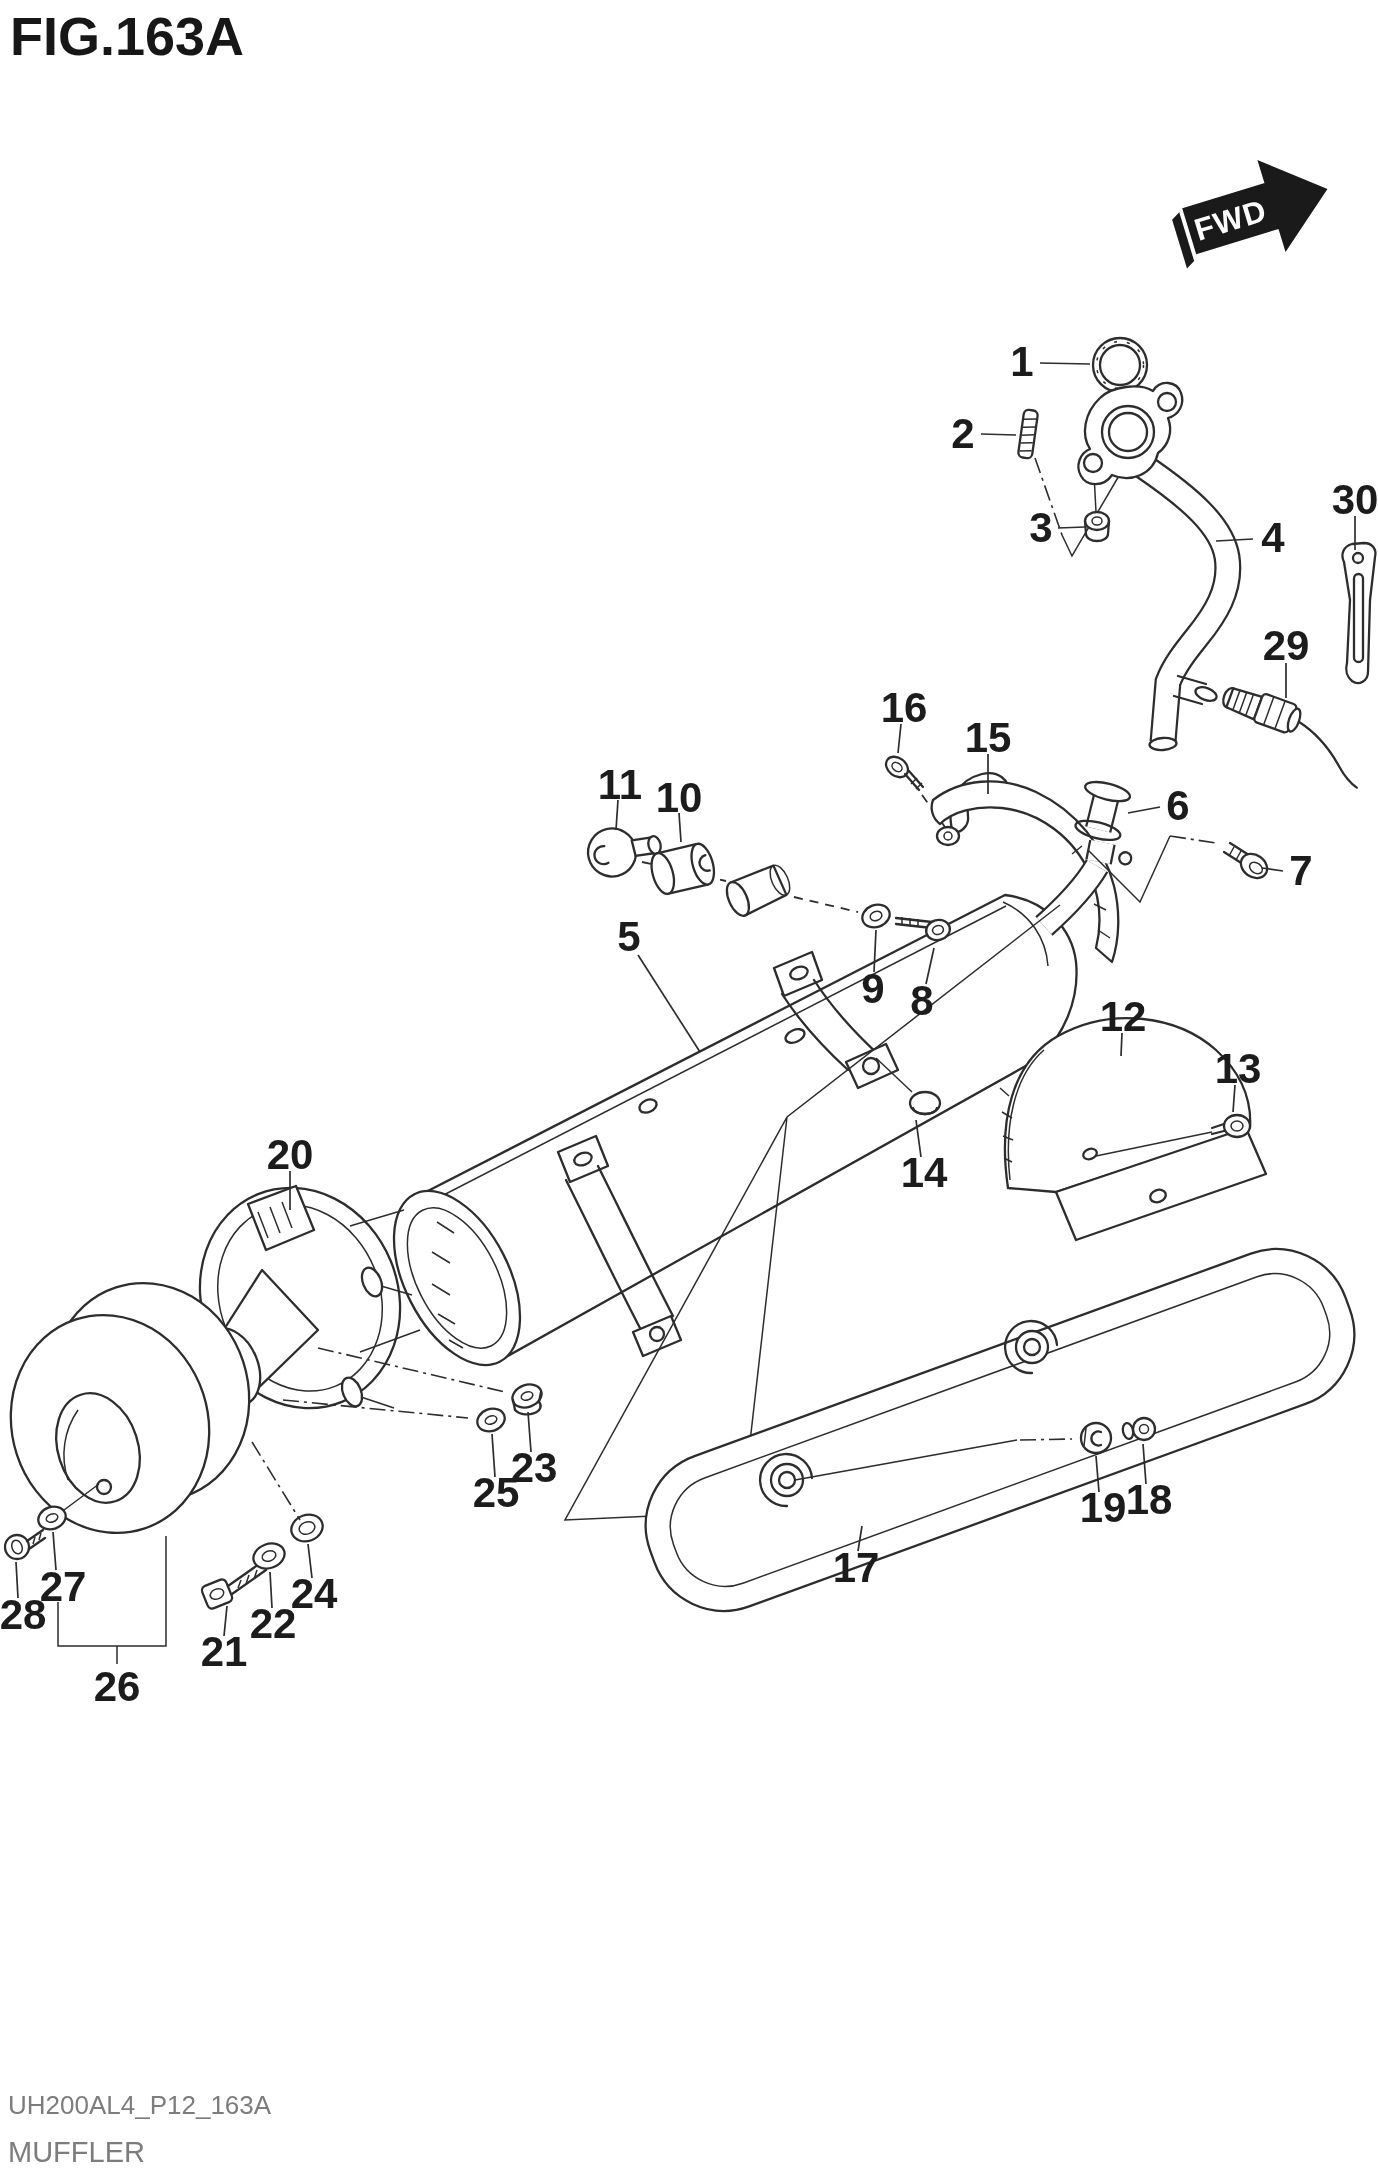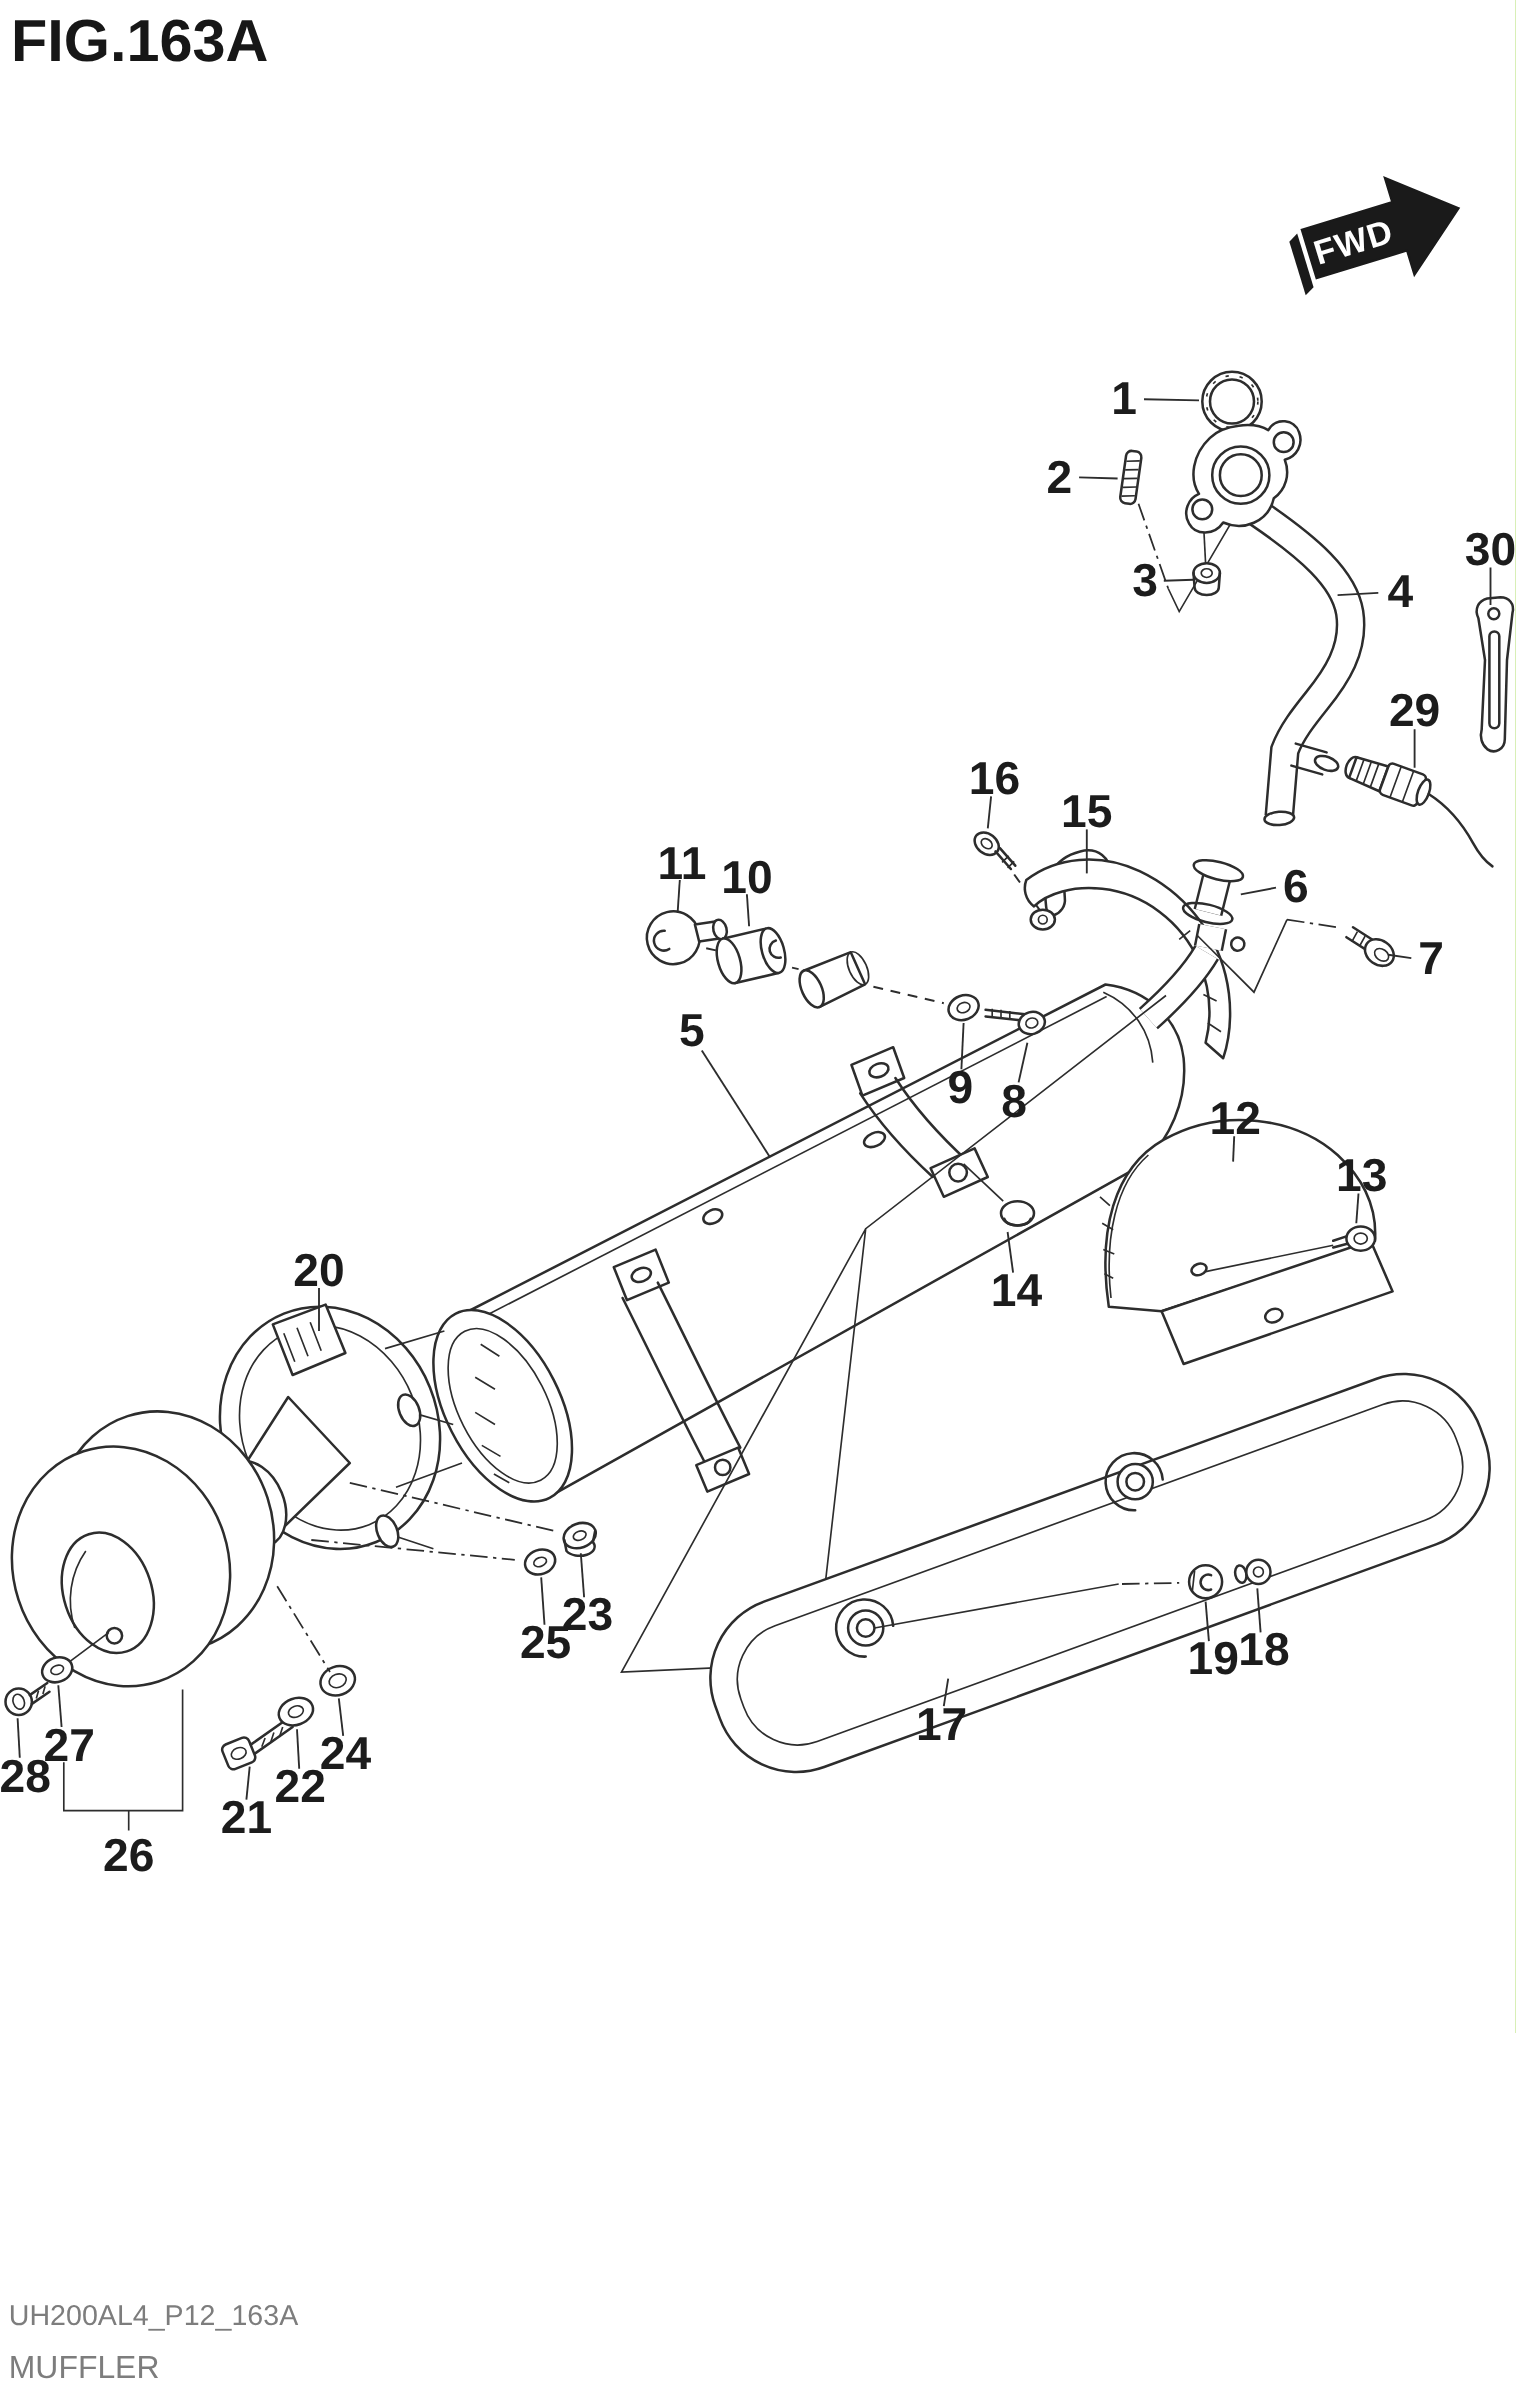--- a/index.html
+++ b/index.html
@@ -1,16 +1,16 @@
 <!DOCTYPE html>
 <html><head>
 <meta charset="utf-8">
 <style>
   html,body{margin:0;padding:0;background:#fff;}
-  #page{position:relative;width:1378px;height:2181px;background:#84cc16;overflow:hidden;
+  #page{position:relative;width:1378px;height:2181px;background:#a21caf;overflow:hidden;
         font-family:"Liberation Sans",sans-serif;}
   svg{position:absolute;inset:0;}
   .s1   {fill:none;stroke:#2d2d2d;stroke-width:2.3;stroke-linecap:round;stroke-linejoin:round;}
   .s1f  {fill:#ffffff;stroke:#2d2d2d;stroke-width:2.3;stroke-linecap:round;stroke-linejoin:round;}
   .thin {fill:none;stroke:#2d2d2d;stroke-width:1.5;}
   .dd   {fill:none;stroke:#2d2d2d;stroke-width:1.6;stroke-dasharray:16 5 3 5;}
   .dash {fill:none;stroke:#2d2d2d;stroke-width:1.8;stroke-dasharray:9 7;}
   .tube-o{fill:none;stroke:#2d2d2d;stroke-width:27;stroke-linecap:butt;}
   .tube-i{fill:none;stroke:#ffffff;stroke-width:22.5;stroke-linecap:butt;}
   .tube2-o{fill:none;stroke:#2d2d2d;stroke-width:26;stroke-linecap:butt;}

